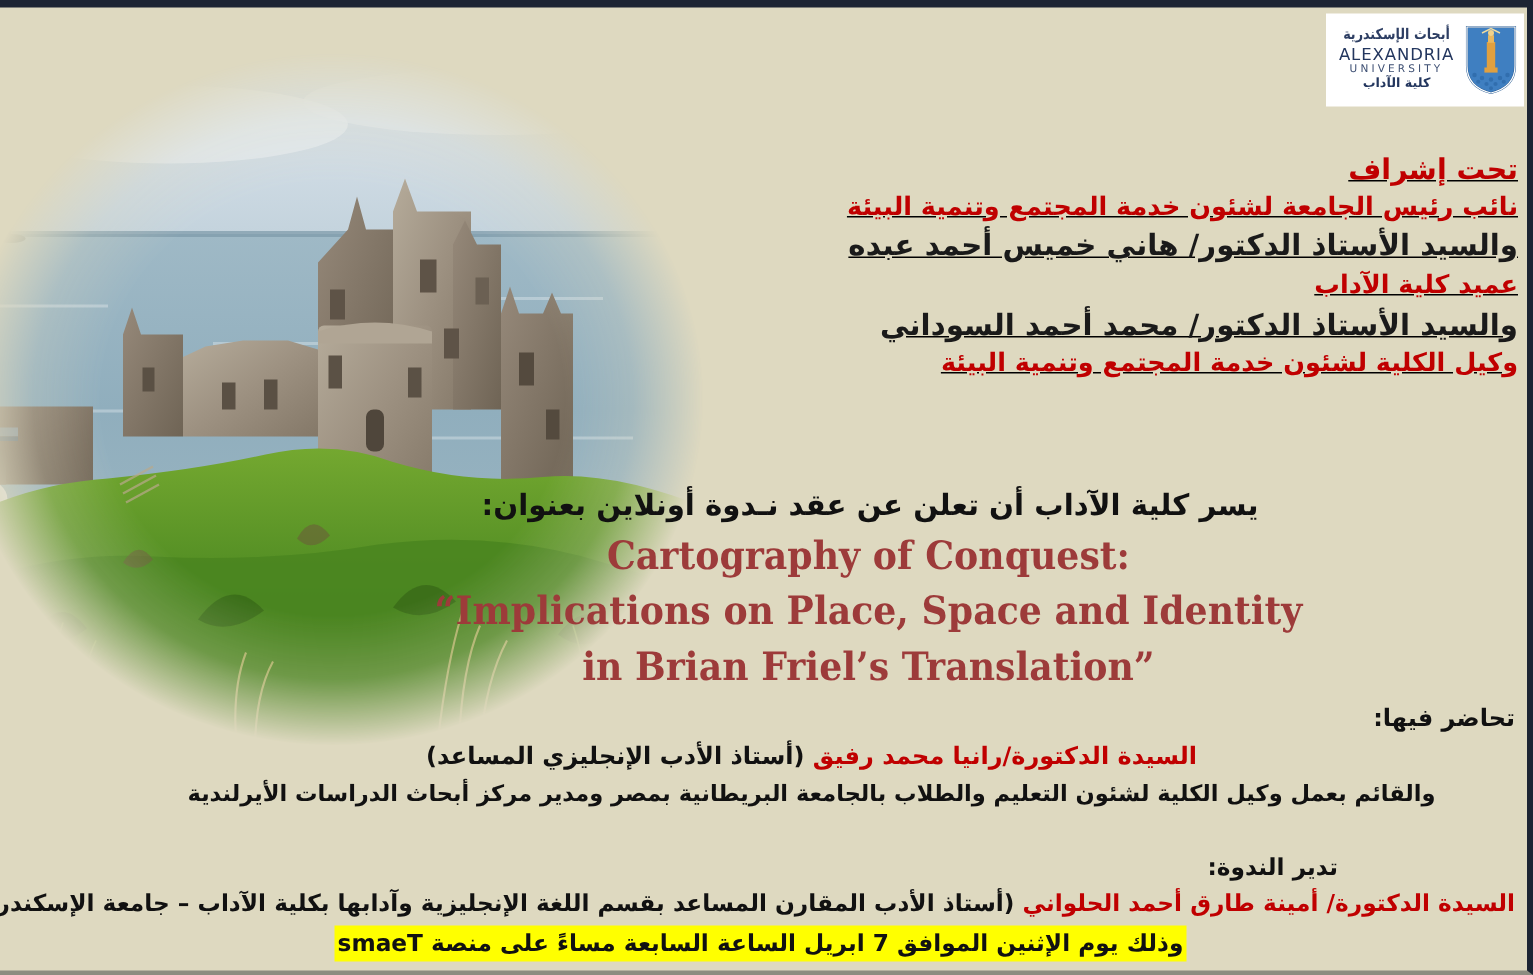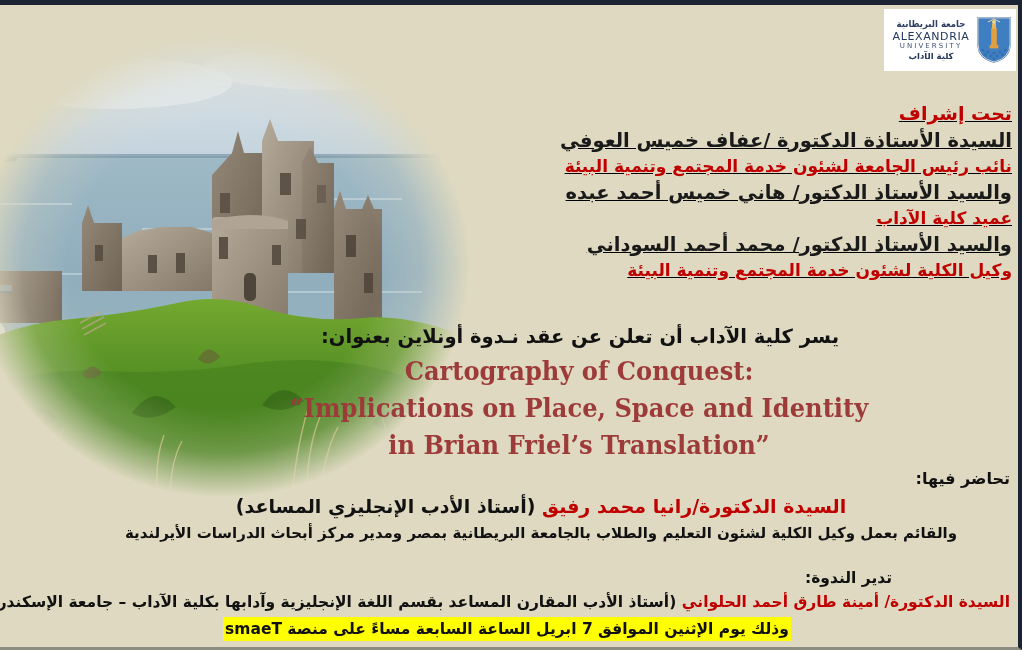--- a/index.html
+++ b/index.html
@@ -94,21 +94,21 @@
     line-height:1.42;
     transform:scaleX(0.93);
     transform-origin:center;
   }
 
   #speaker {
     position:absolute; left:72px; right:8px; top:462px;
     text-align:center;
   }
   .sp-label { font-size:16px; color:#111; line-height:1.5; text-align:right; }
-  .sp-name  { font-size:19px; line-height:1.6; }
+  .sp-name  { font-size:16px; line-height:1.6; }
   .sp-name .red { color:#c00000; }
   .sp-name .blk { color:#111; }
   .sp-role  { font-size:15px; color:#111; line-height:1.6; }
 
   #moderator {
     position:absolute; left:4px; right:8px; top:562px;
     text-align:center;
   }
   .md-label { font-size:15.5px; color:#111; line-height:1.5; text-align:right; padding-right:118px; }
   .md-name  { font-size:15.5px; line-height:1.6; }
@@ -122,21 +122,21 @@
   }
   .when-wrap { text-align:center; margin-top:2px; }
 </style>
 </head>
 <body>
 
 <div id="poster">
 
   <div id="logo-block">
     <div id="logo-text">
-      <div class="logo-ar-top ar">جامعة البريطانية</div>
+      <div class="logo-ar-top ar">أبحاث الإسكندرية</div>
       <div class="logo-en-main">ALEXANDRIA</div>
       <div class="logo-en-sub">UNIVERSITY</div>
       <div class="logo-ar-bot ar">كلية الآداب</div>
     </div>
     <svg id="logo-shield" viewBox="0 0 36 48">
       <path d="M2 2 H34 V28 Q34 42 18 46 Q2 42 2 28 Z" fill="#3f7fc1" stroke="#2c5e94" stroke-width="1.4"></path>
       <path d="M2 2 H34 V28 Q34 42 18 46 Q2 42 2 28 Z" fill="none" stroke="#ffffff" stroke-width="0.8"></path>
       <rect x="15.2" y="12" width="5.6" height="18" fill="#e0a040"></rect>
       <rect x="13.6" y="29" width="8.8" height="3.4" fill="#e0a040"></rect>
       <rect x="16" y="7.5" width="4" height="5" fill="#e8b860"></rect>
@@ -266,21 +266,20 @@
       <g stroke="#b9a98b" stroke-width="1.6" opacity="0.7" fill="none">
         <path d="M118 300 L140 288"></path>
         <path d="M120 306 L142 294"></path>
         <path d="M122 312 L144 300"></path>
       </g>
     </svg>
   </div>
 
   <div id="supervision">
     <div class="sv-head ar">تحت إشراف</div>
-    <div class="sv-name ar">السيدة الأستاذة الدكتورة /عفاف خميس العوفي</div>
     <div class="sv-role ar">نائب رئيس الجامعة لشئون خدمة المجتمع وتنمية البيئة</div>
     <div class="sv-name ar">والسيد الأستاذ الدكتور/ هاني خميس أحمد عبده</div>
     <div class="sv-role ar">عميد كلية الآداب</div>
     <div class="sv-name ar">والسيد الأستاذ الدكتور/ محمد أحمد السوداني</div>
     <div class="sv-role ar">وكيل الكلية لشئون خدمة المجتمع وتنمية البيئة</div>
   </div>
 
   <div id="announce">
     <div class="an-line ar">يسر كلية الآداب  أن تعلن عن عقد نـدوة  أونلاين بعنوان:</div>
   </div>

